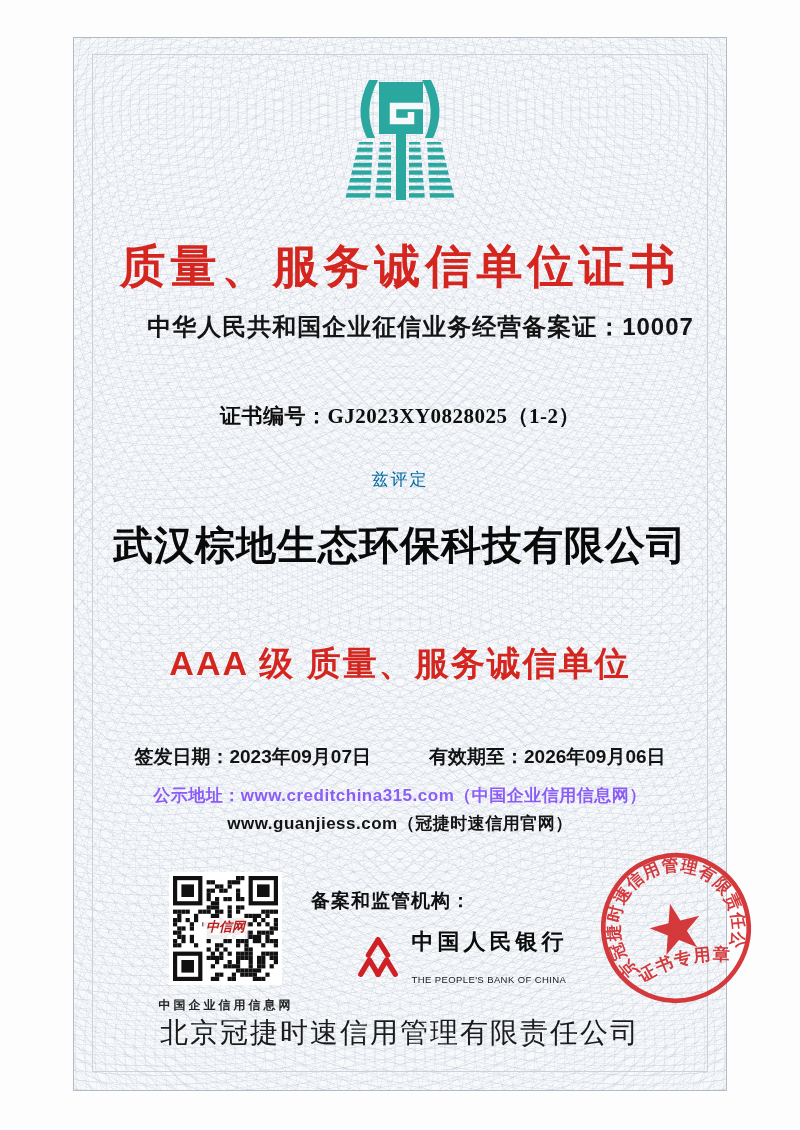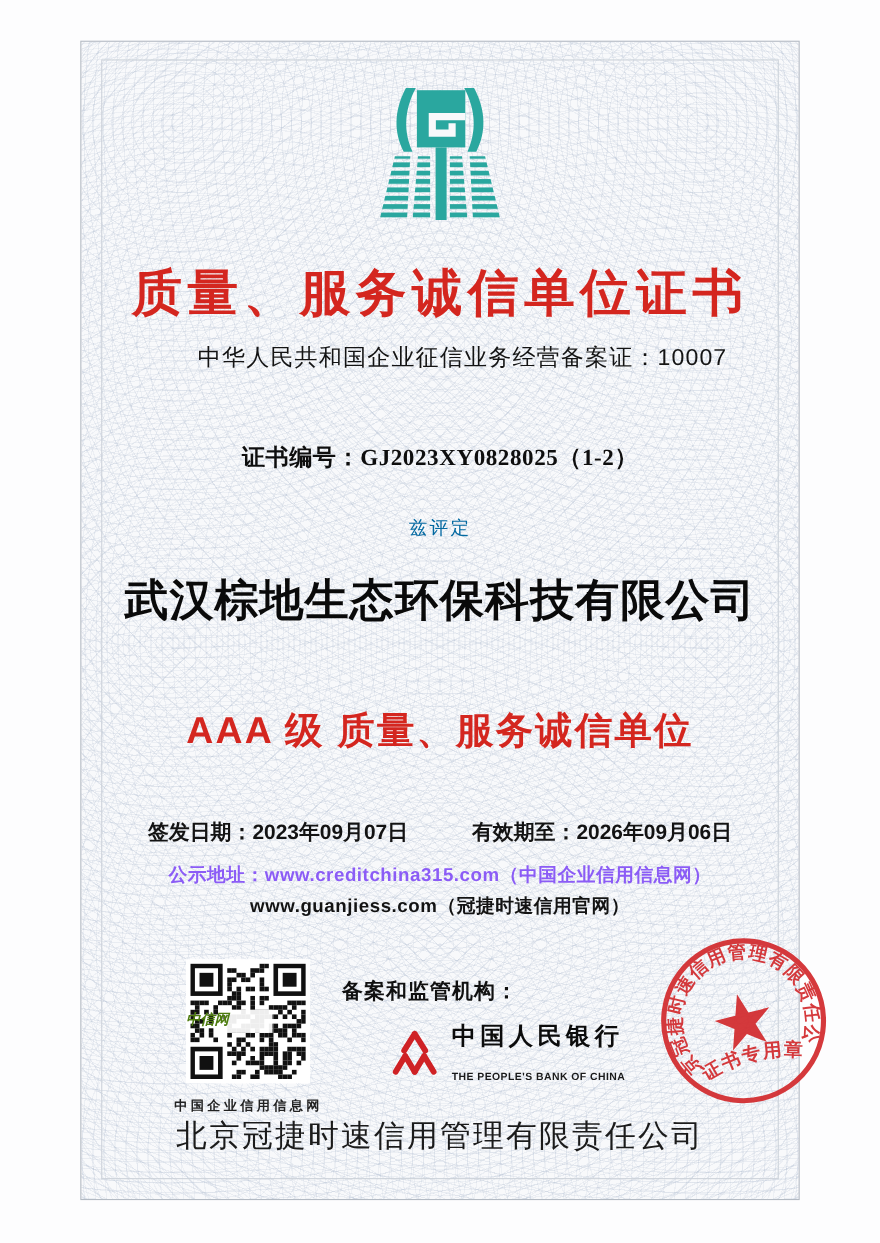--- a/index.html
+++ b/index.html
@@ -32,46 +32,46 @@
       repeating-radial-gradient(circle at 88% 52%, rgba(173,186,206,.16) 0 1px, transparent 1px 10px),
       repeating-radial-gradient(circle at 50% 78%, rgba(173,186,206,.15) 0 1px, transparent 1px 12px),
       repeating-radial-gradient(circle at 20% 96%, rgba(173,186,206,.15) 0 1px, transparent 1px 10px),
       repeating-radial-gradient(circle at 80% 96%, rgba(173,186,206,.15) 0 1px, transparent 1px 10px);
   }
 
   .abs{position:absolute;left:0;right:0;text-align:center;z-index:4;}
 
   .logo-wrap{top:76px;}
   .title{top:236px;font-size:46px;font-weight:900;letter-spacing:5px;color:var(--red);}
-  .subtitle{top:311px;font-size:21px;font-weight:400;letter-spacing:1px;color:var(--ink);padding-left:41px;}
+  .subtitle{top:311px;font-size:24px;font-weight:700;letter-spacing:1px;color:var(--ink);padding-left:41px;}
   .certno{top:402px;font-family:"Liberation Serif","DejaVu Serif",serif;font-size:21px;font-weight:700;letter-spacing:.5px;color:#0e0e0e;}
   .assess{top:468px;font-size:17px;font-weight:500;color:#0369a1;letter-spacing:2px;}
   .company{top:518px;font-family:"Liberation Serif","DejaVu Serif",serif;font-size:40px;font-weight:600;letter-spacing:1px;color:#0a0a0a;}
   .rating{top:641px;font-size:34px;font-weight:800;letter-spacing:2px;color:var(--red);}
   .dates{top:744px;display:flex;justify-content:center;gap:58px;font-size:19px;font-weight:700;color:#131313;}
   .pub1{top:784px;font-size:17px;font-weight:700;letter-spacing:.5px;color:#8b5cf6;}
   .pub2{top:812px;font-size:17px;font-weight:700;letter-spacing:.5px;color:#131313;}
   .issuer{top:1014px;font-size:28px;font-weight:500;letter-spacing:2px;color:#1b1b1b;}
 
   
   .qr-box{position:absolute;left:133px;top:872px;width:113px;height:113px;background:#fff;padding:4px;z-index:4;}
   .qr-box svg{display:block;width:105px;height:105px;}
-  .qr-center-text{position:absolute;left:0;top:46px;width:113px;text-align:left;
+  .qr-center-text{position:absolute;left:0;top:46px;width:113px;text-align:center;
     font-family:"Liberation Serif","DejaVu Serif",serif;font-style:italic;font-weight:700;
-    font-size:13px;color:#4d7c0f;z-index:5;}
+    font-size:13px;color:#b91c1c;z-index:5;}
   .qr-caption{position:absolute;left:110px;top:997px;width:160px;text-align:center;
     font-size:12px;font-weight:700;letter-spacing:3px;color:#222;z-index:4;}
 
   
   .reg-label{position:absolute;left:275px;width:300px;top:888px;text-align:left;z-index:4;
     font-family:"Liberation Serif","DejaVu Serif",serif;font-size:19px;font-weight:700;letter-spacing:1px;color:#101010;}
   .pboc{position:absolute;left:272px;width:306px;top:930px;display:flex;align-items:center;justify-content:center;gap:11px;z-index:4;}
   .pboc-text{display:flex;flex-direction:column;align-items:flex-start;}
   .pboc-cn{font-family:"Liberation Serif","DejaVu Serif",serif;font-size:22px;font-weight:700;letter-spacing:4px;color:#0c0c0c;line-height:1.1;}
-  .pboc-en{font-size:9.5px;font-weight:700;letter-spacing:.4px;color:#1a1a1a;margin-top:20px;}
+  .pboc-en{font-size:9.5px;font-weight:400;letter-spacing:.4px;color:#1a1a1a;margin-top:20px;}
 
   
   .seal{position:absolute;left:557px;top:845px;width:166px;height:166px;z-index:5;
     transform:rotate(-14deg);opacity:.92;}
   .seal-ring{fill:none;stroke:var(--seal-red);stroke-width:4.5;}
   .seal-star{fill:var(--seal-red);}
   .seal-ring-text{font-family:"Liberation Sans","DejaVu Sans",sans-serif;font-size:16px;font-weight:700;fill:var(--seal-red);letter-spacing:1px;}
   .seal-cap-text{font-family:"Liberation Sans","DejaVu Sans",sans-serif;font-size:16.5px;font-weight:700;fill:var(--seal-red);letter-spacing:1.5px;}
 
   .emblem-teal{fill:var(--teal);}

